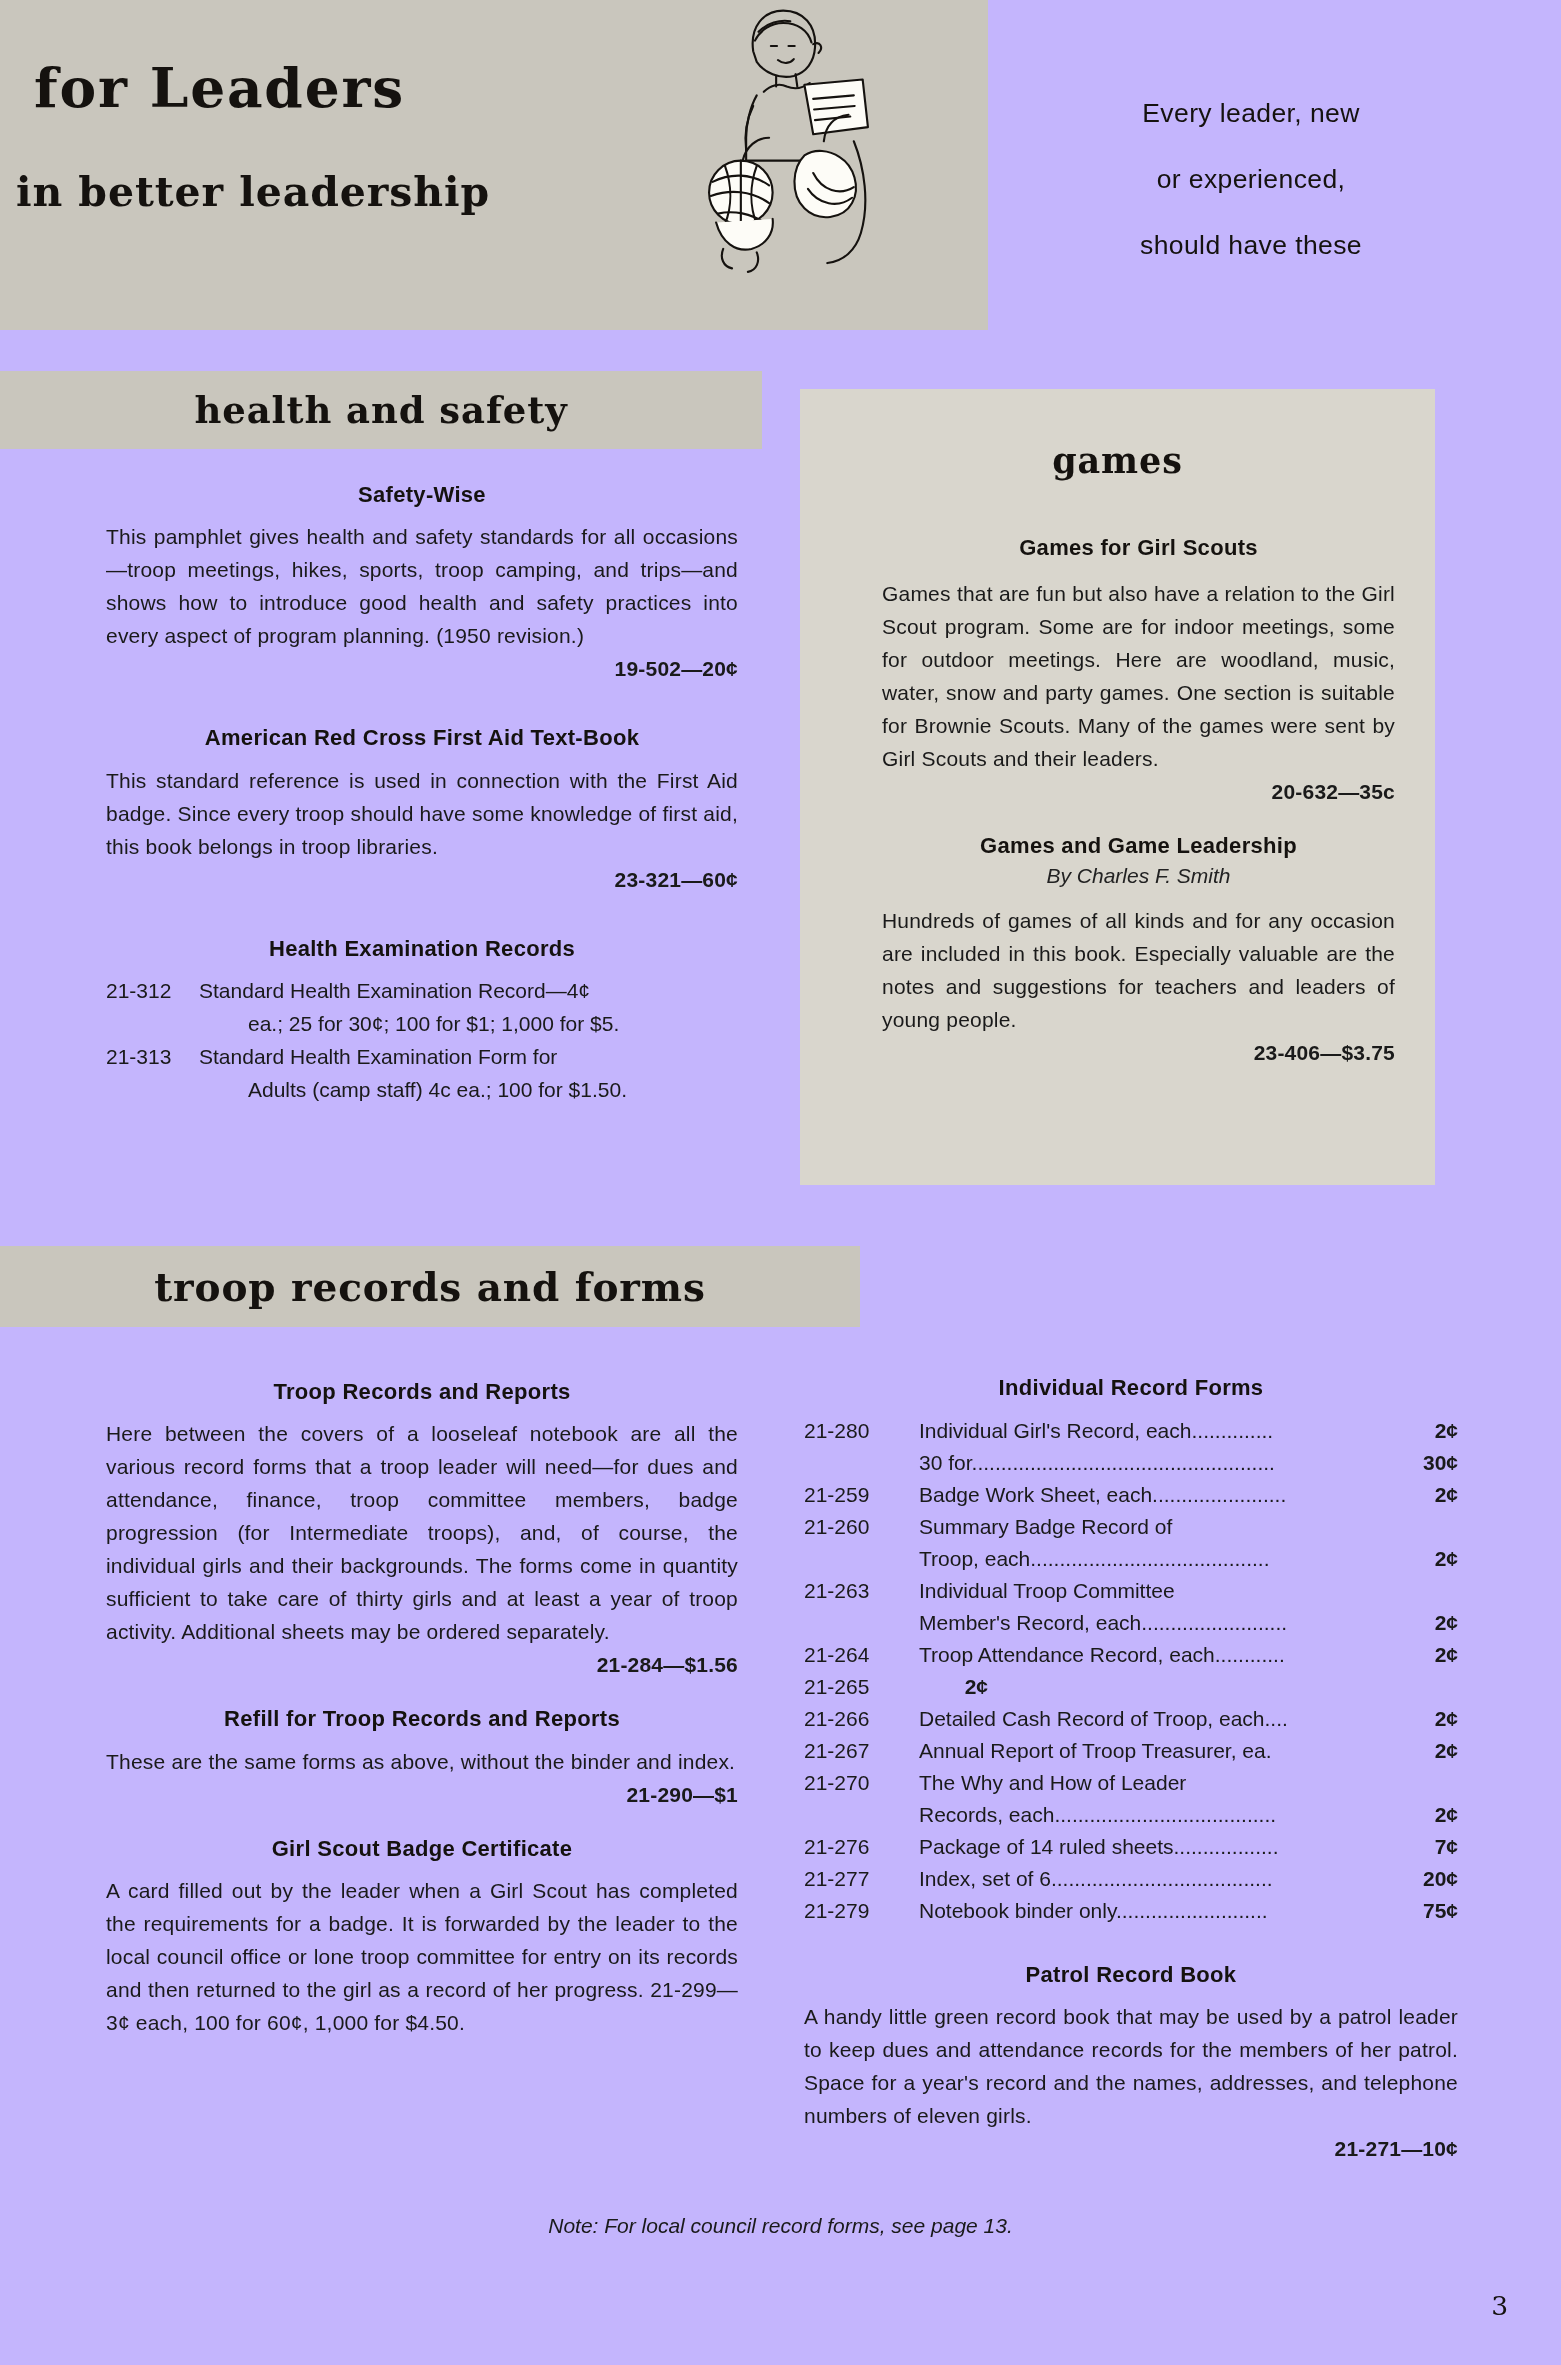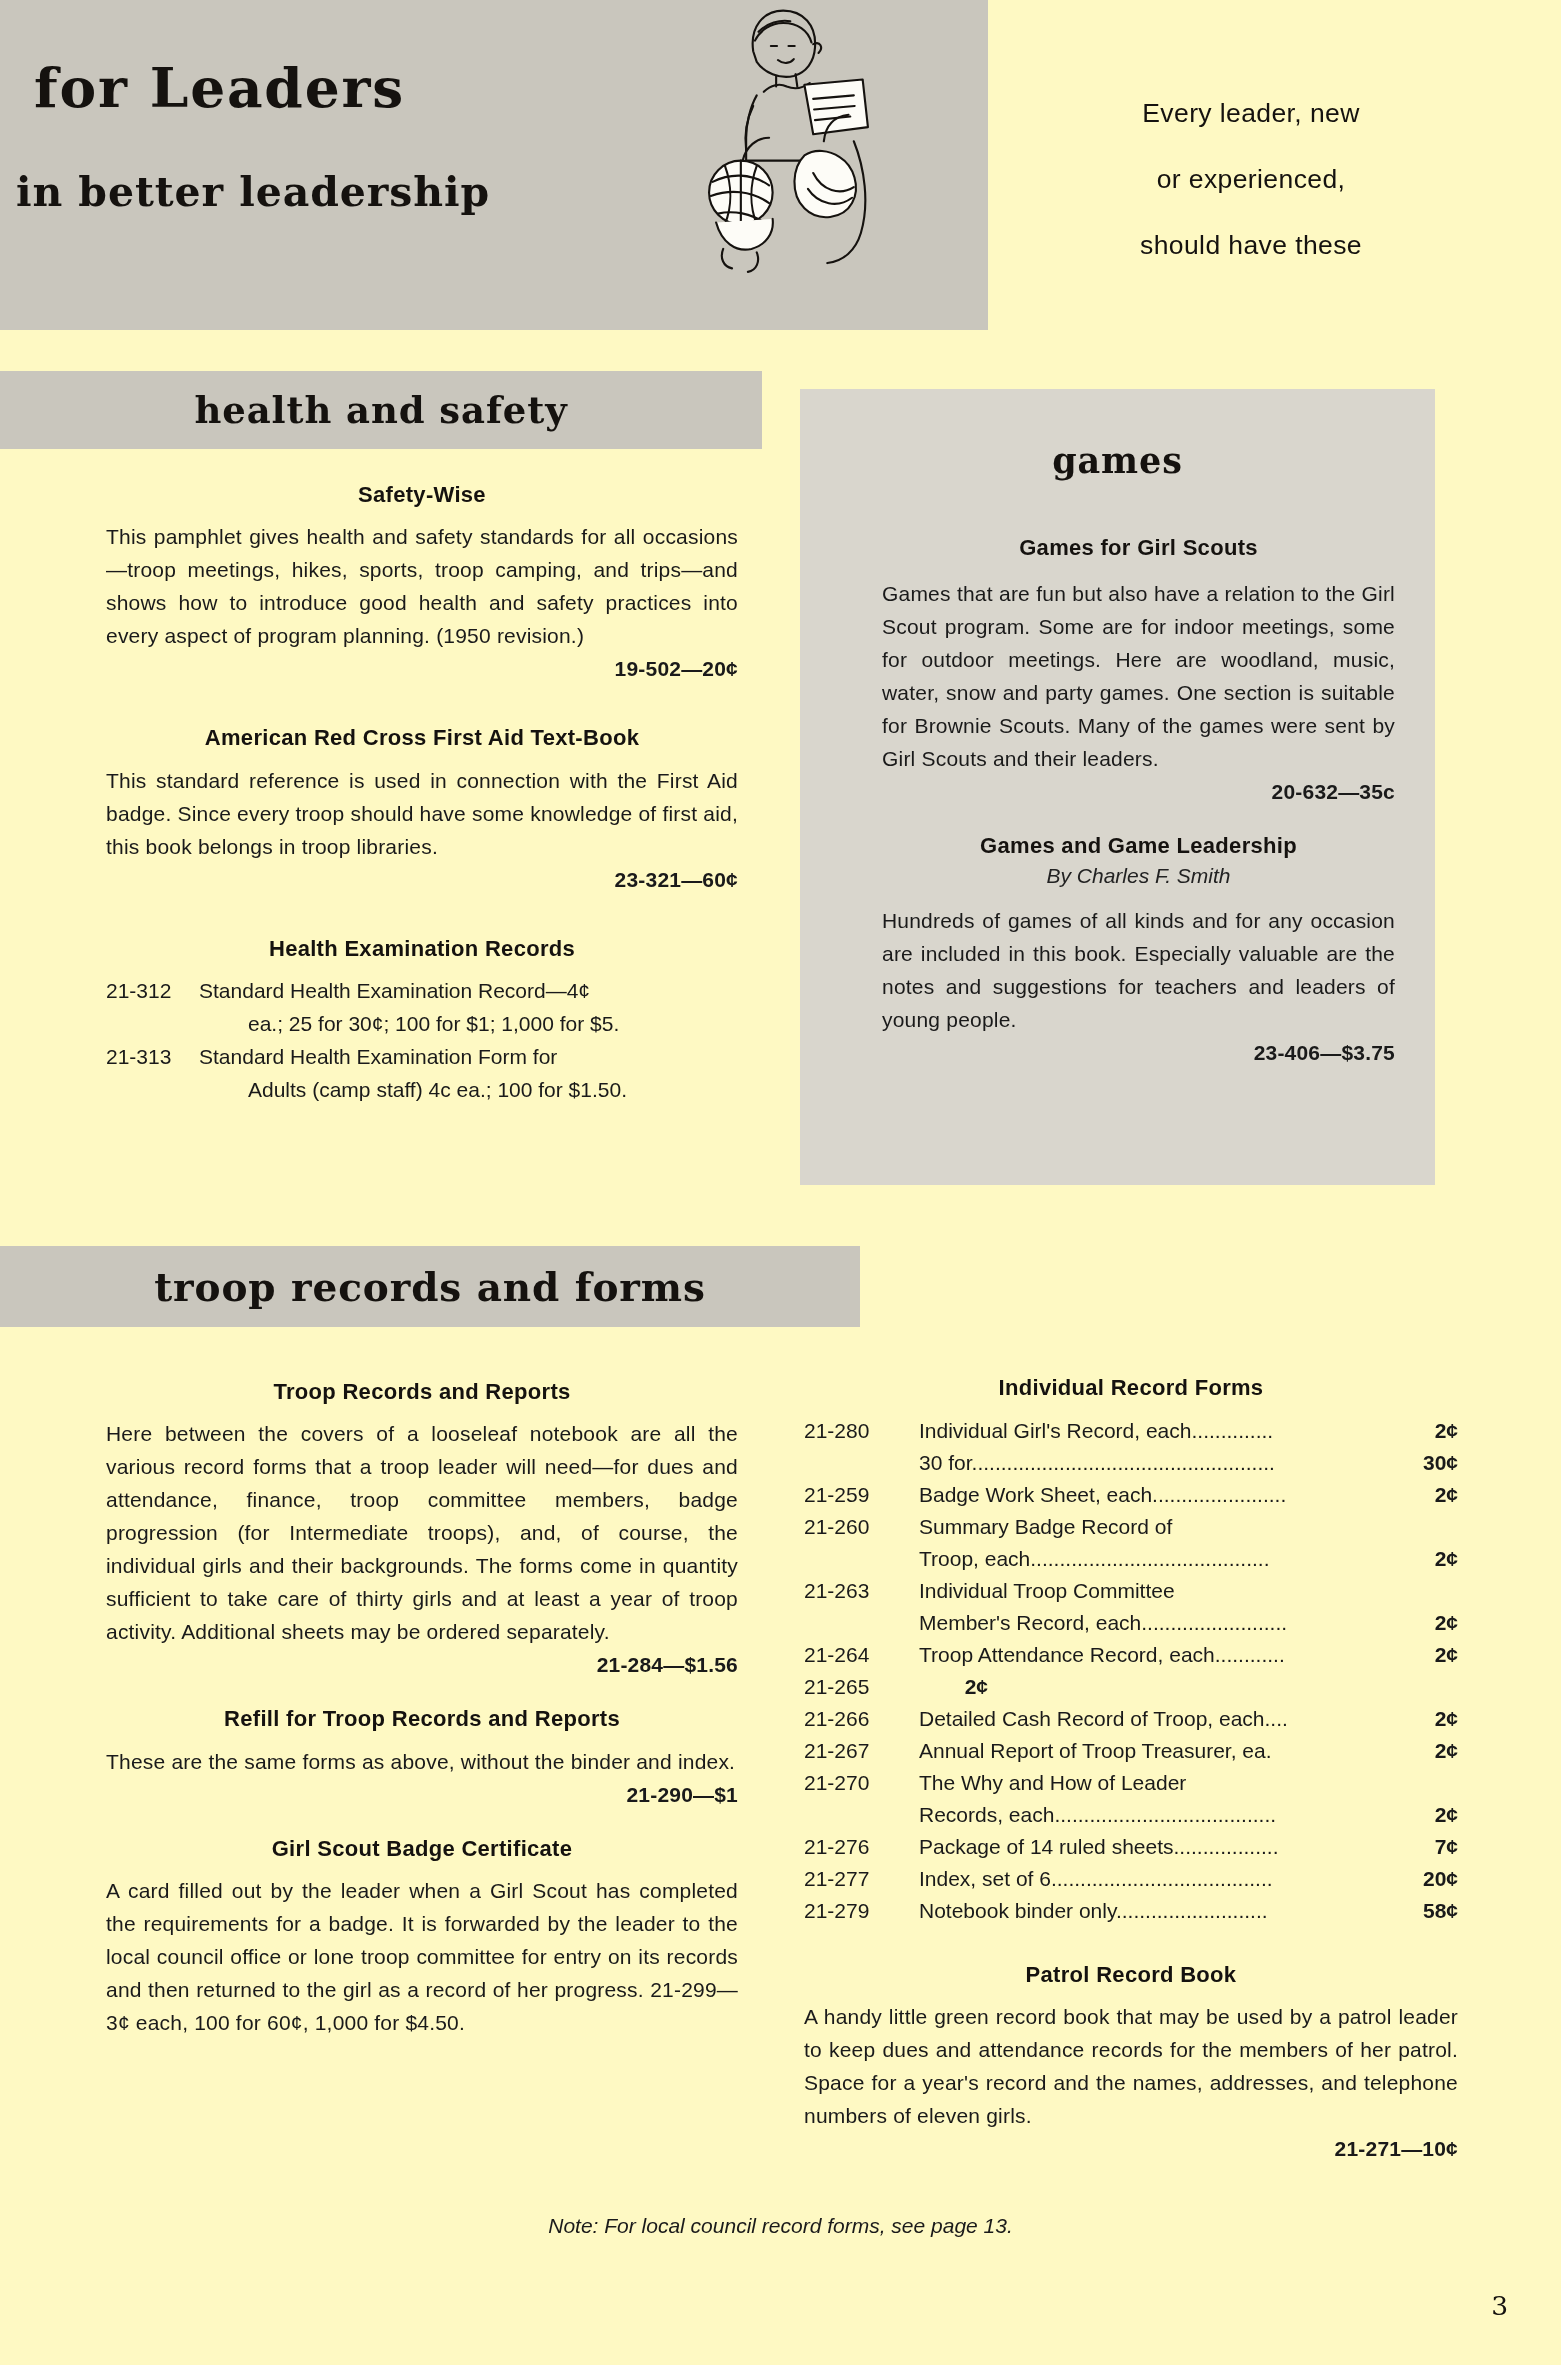--- a/index.html
+++ b/index.html
@@ -13,21 +13,21 @@
     position: relative;
     font-family: "Liberation Sans", sans-serif;
     color: #1a1a1a;
     overflow: hidden;
   }
   .page {
     position: absolute;
     left: 0; top: 0;
     width: 1561px;
     height: 2366px;
-    background: #fef9c3;
+    background: #c4b5fd;
   }
 
   
   .header-band {
     position: absolute;
     left: 0;
     top: 0;
     width: 988px;
     height: 330px;
     background: #c9c6bd;
@@ -461,21 +461,21 @@
         <div class="rprice">7¢</div>
       </div>
       <div class="rec-row">
         <div class="rcode">21-277</div>
         <div class="rdesc">Index, set of 6......................................</div>
         <div class="rprice">20¢</div>
       </div>
       <div class="rec-row">
         <div class="rcode">21-279</div>
         <div class="rdesc">Notebook binder only..........................</div>
-        <div class="rprice">58¢</div>
+        <div class="rprice">75¢</div>
       </div>
     </div>
 
     <div class="entry-head mt">Patrol Record Book</div>
     <div class="body-text">A handy little green record book that may be used by a patrol leader to keep dues and attendance records for the members of her patrol. Space for a year's record and the names, addresses, and telephone numbers of eleven girls.</div>
     <div class="body-text price-right">21-271—10¢</div>
   </div>
 
   <div class="note">Note: For local council record forms, see page 13.</div>
   <div class="page-num">3</div>

